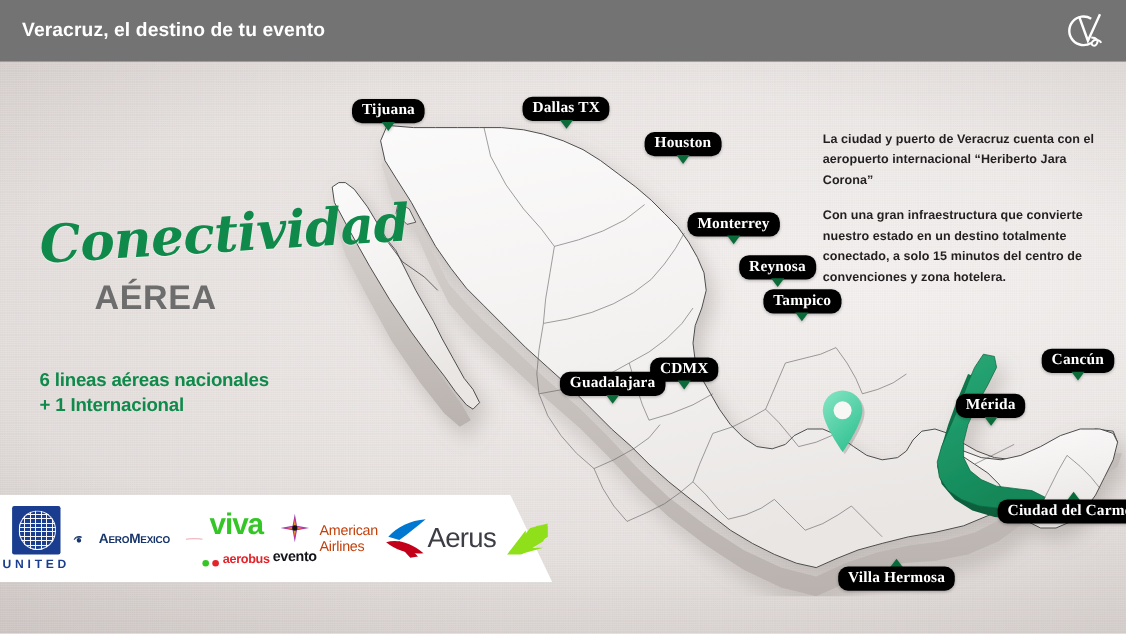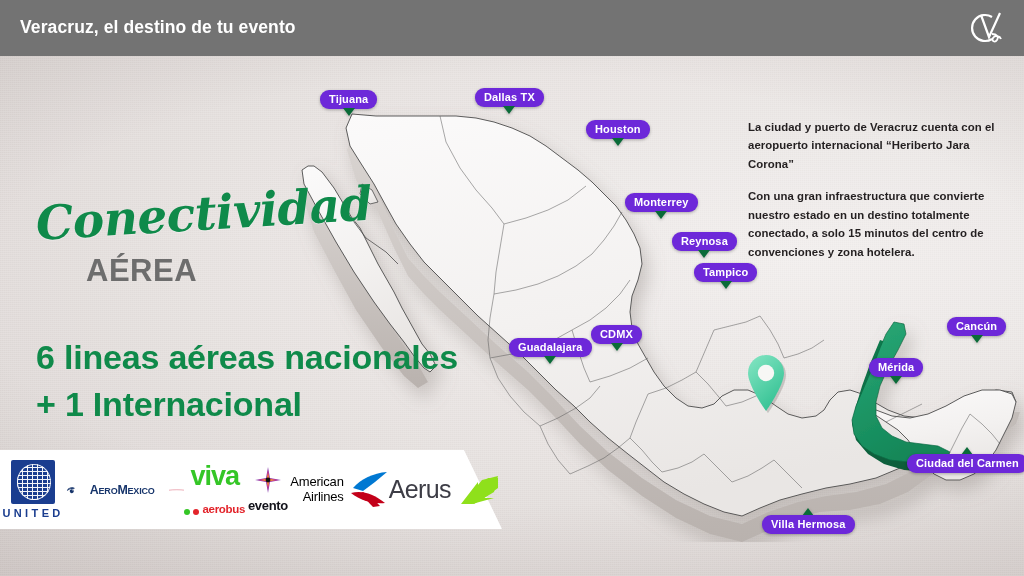--- a/index.html
+++ b/index.html
@@ -54,21 +54,21 @@
     text-shadow:0 1px 0 rgba(255,255,255,.35);
     white-space:nowrap;
   }
   .sub-title{
     position:absolute;left:86px;top:253px;
     color:#6d6d6d;font-size:31px;font-weight:bold;letter-spacing:.5px;
     white-space:nowrap;
   }
   .pitch{
     position:absolute;left:36px;top:334px;width:430px;
-    color:#0f8a4a;font-size:34px;font-weight:bold;line-height:1.38;
+    color:#0f8a4a;font-size:17px;font-weight:bold;line-height:1.38;
     letter-spacing:-.2px;
   }
 
   
   .info{
     position:absolute;left:748px;top:118px;width:250px;
     color:#231f20;font-size:11.4px;font-weight:bold;line-height:1.62;
     letter-spacing:.05px;
   }
   .info p{margin:0 0 14px 0;}
@@ -81,24 +81,25 @@
   
   .pin{position:absolute;left:744px;top:352px;width:46px;height:62px;}
 
   
   .city{
     position:absolute;z-index:25;
     display:flex;flex-direction:column;align-items:center;
     filter:drop-shadow(0 1px 1.5px rgba(0,0,0,.28));
   }
   .city .pill{
-    background:#6d28d9;color:#fff;
-    font-size:11px;font-weight:bold;letter-spacing:.15px;
+    background:#000000;color:#fff;
+    font-size:14px;font-weight:bold;letter-spacing:.15px;
     padding:3.5px 9px 4px 9px;border-radius:9px;white-space:nowrap;
     line-height:1;
+    font-family:Liberation Serif, serif;
   }
   .city .tail{
     width:0;height:0;
     border-left:6px solid transparent;border-right:6px solid transparent;
     border-top:8px solid #0a6b38;margin-top:-1px;
   }
   .city.up{flex-direction:column-reverse;}
   .city.up .tail{
     border-top:none;border-bottom:8px solid #0a6b38;margin-top:0;margin-bottom:-1px;
   }
@@ -152,21 +153,21 @@
   .viva .dotr{width:6px;height:6px;border-radius:50%;background:#e3242b;}
   .viva .sub span{color:#e3242b;font-size:11.5px;font-weight:bold;letter-spacing:-.3px;}
 
   
   .volaris{width:76px;flex-direction:column;gap:5px;}
   .volaris .star{width:26px;height:26px;}
   .volaris .word{color:#12121a;font-size:13px;font-weight:bold;letter-spacing:-.3px;}
 
   
   .aa{width:124px;gap:3px;}
-  .aa .words{color:#000000;font-size:13px;line-height:1.08;text-align:right;letter-spacing:-.2px;}
+  .aa .words{color:#c2410c;font-size:13px;line-height:1.08;text-align:left;letter-spacing:-.2px;}
   .aa .tailart{width:42px;height:38px;}
 
   
   .aerus{width:132px;gap:7px;justify-content:flex-end;}
   .aerus .word{color:#3d3d46;font-size:25px;letter-spacing:-.6px;}
   .aerus .arrow{width:42px;height:32px;}
 </style>
 </head>
 <body>
 

